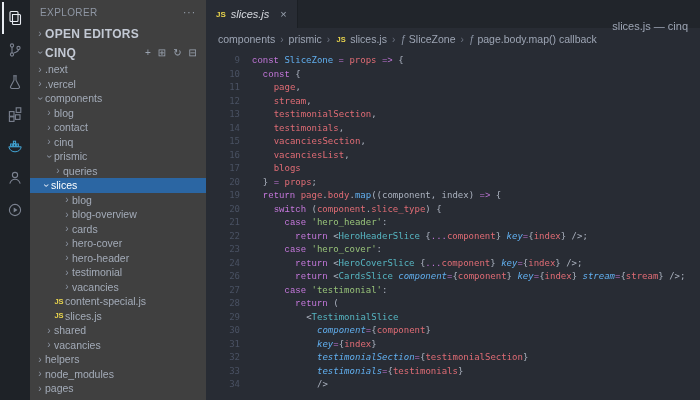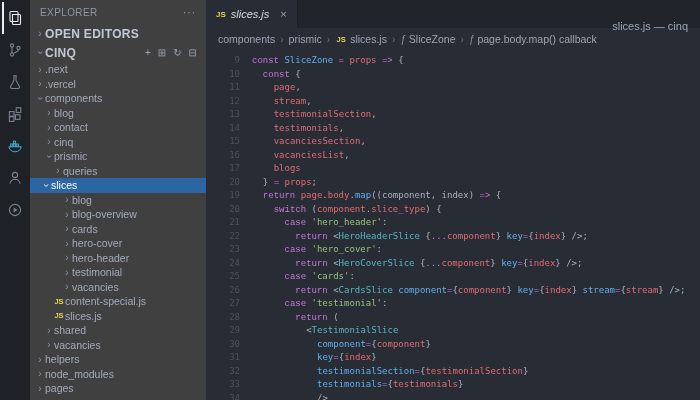--- a/index.html
+++ b/index.html
@@ -46,21 +46,21 @@
   .crumb{display:flex;align-items:center;gap:3px;white-space:nowrap;}
   .crumb-sep{color:#6b7280;font-size:10px;}
   .crumb-sym{color:#8a93a3;font-size:10px;font-style:italic;}
 
   .code{flex:1;font-family:"DejaVu Sans Mono",monospace;font-size:9px;line-height:13.5px;
         padding-top:4px;overflow:hidden;}
   .code-line{display:flex;height:13.5px;}
   .ln{width:34px;text-align:right;color:#495162;flex-shrink:0;user-select:none;}
   .lc{margin-left:12px;white-space:pre;}
   .tk-k{color:var(--tk-k);font-family:Liberation Mono, monospace;} .tk-v{color:var(--tk-v);} .tk-f{color:var(--tk-f);}
-  .tk-s{color:var(--tk-s);} .tk-t{color:var(--tk-t);} .tk-a{color:var(--tk-a);}
+  .tk-s{color:var(--tk-s);} .tk-t{color:var(--tk-t);} .tk-a{color:var(--tk-a);font-style:italic;}
   .tk-d{color:var(--tk-d);}
 </style>
 </head>
 <body>
 
 <div class="app">
 
   <div class="activity-bar">
       <div class="ab-icon active">
         <svg viewBox="0 0 16 16">
@@ -333,24 +333,20 @@
         </div>
         <div class="code-line">
           <span class="ln">23</span>
           <span class="lc"><span class="tk-d">      </span><span class="tk-k">case </span><span class="tk-s">'hero_cover'</span><span class="tk-d">:</span></span>
         </div>
         <div class="code-line">
           <span class="ln">24</span>
           <span class="lc"><span class="tk-d">        </span><span class="tk-k">return</span><span class="tk-d"> &lt;</span><span class="tk-t">HeroCoverSlice</span><span class="tk-d"> {</span><span class="tk-k">...</span><span class="tk-v">component</span><span class="tk-d">} </span><span class="tk-a">key</span><span class="tk-k">=</span><span class="tk-d">{</span><span class="tk-v">index</span><span class="tk-d">} /&gt;;</span></span>
         </div>
         <div class="code-line">
-          <span class="ln">25</span>
-          <span class="lc"><span class="tk-d">      </span><span class="tk-k">case </span><span class="tk-s">'cards'</span><span class="tk-d">:</span></span>
-        </div>
-        <div class="code-line">
           <span class="ln">26</span>
           <span class="lc"><span class="tk-d">        </span><span class="tk-k">return</span><span class="tk-d"> &lt;</span><span class="tk-t">CardsSlice</span><span class="tk-d"> </span><span class="tk-a">component</span><span class="tk-k">=</span><span class="tk-d">{</span><span class="tk-v">component</span><span class="tk-d">} </span><span class="tk-a">key</span><span class="tk-k">=</span><span class="tk-d">{</span><span class="tk-v">index</span><span class="tk-d">} </span><span class="tk-a">stream</span><span class="tk-k">=</span><span class="tk-d">{</span><span class="tk-v">stream</span><span class="tk-d">} /&gt;;</span></span>
         </div>
         <div class="code-line">
           <span class="ln">27</span>
           <span class="lc"><span class="tk-d">      </span><span class="tk-k">case </span><span class="tk-s">'testimonial'</span><span class="tk-d">:</span></span>
         </div>
         <div class="code-line">
           <span class="ln">28</span>
           <span class="lc"><span class="tk-d">        </span><span class="tk-k">return</span><span class="tk-d"> (</span></span>

